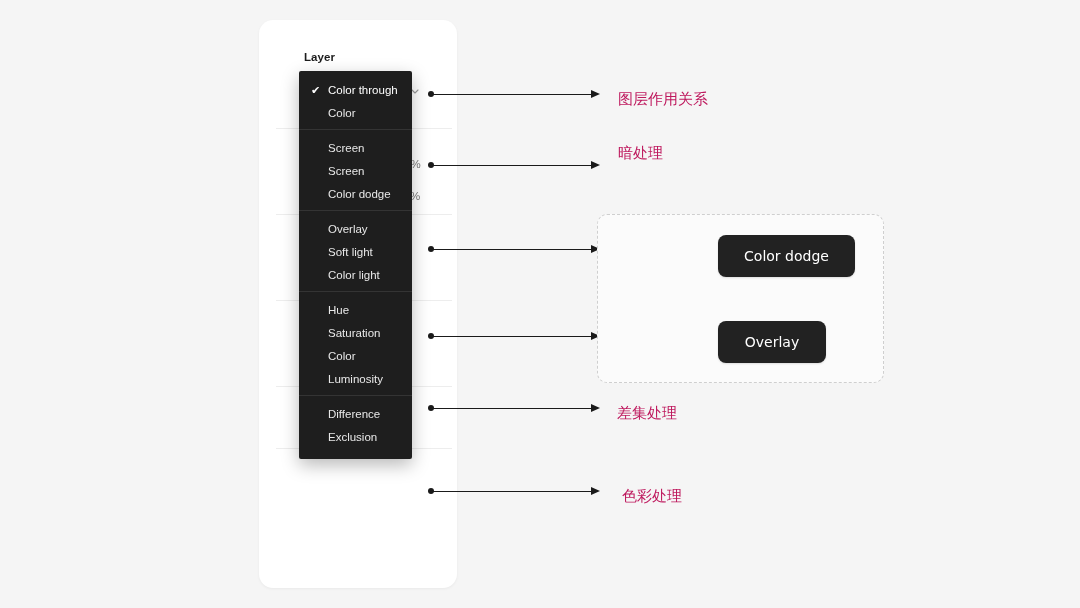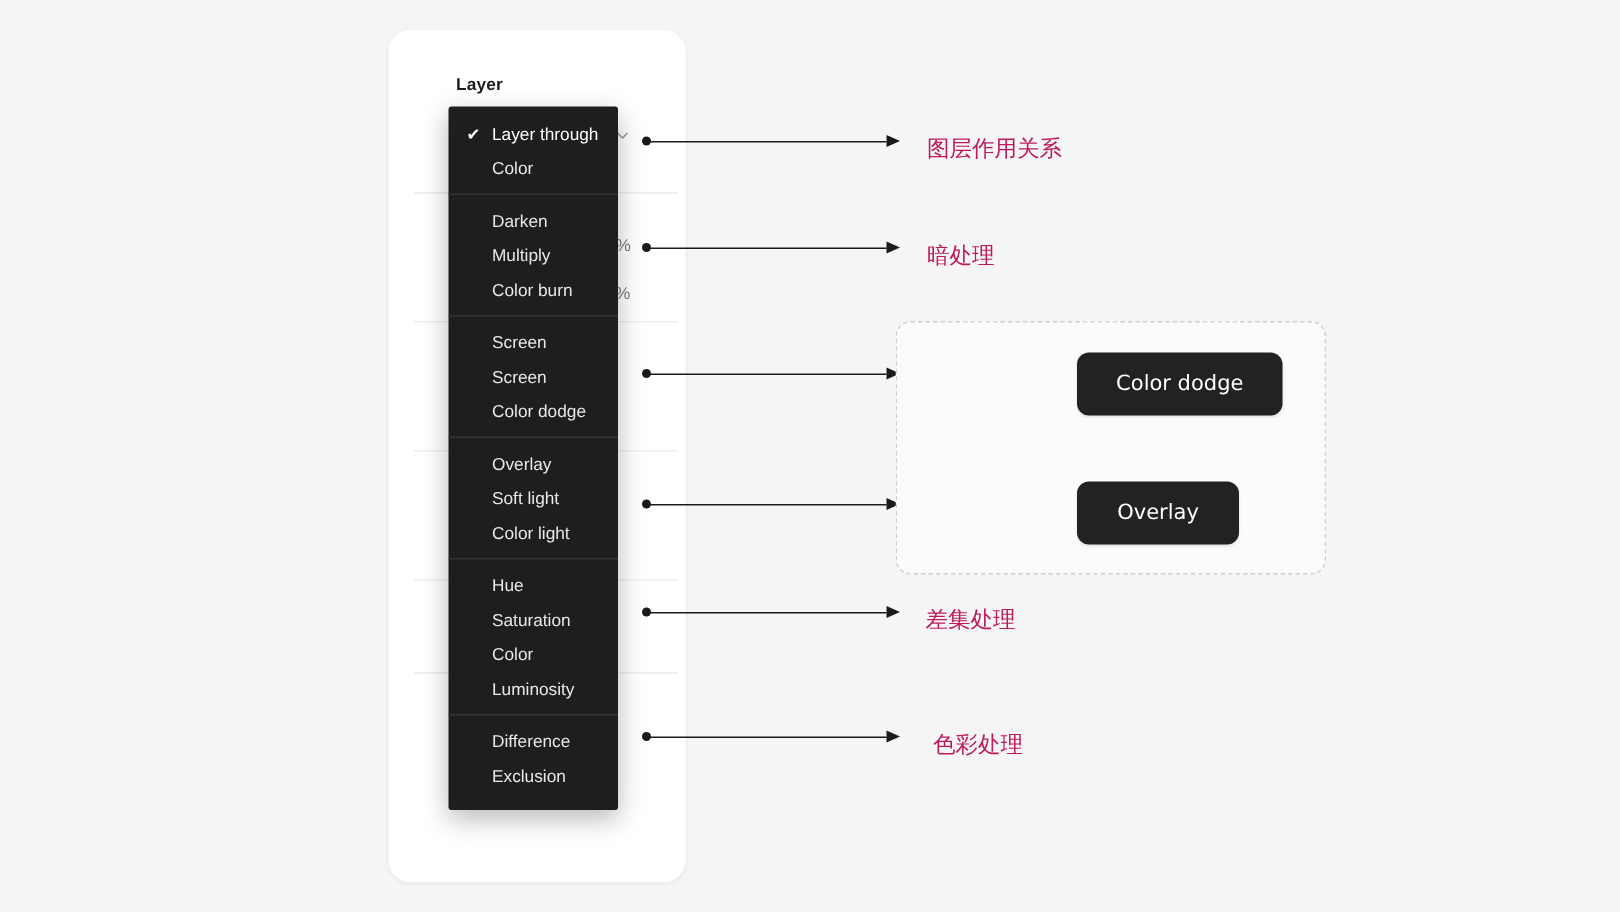--- a/index.html
+++ b/index.html
@@ -216,27 +216,22 @@
   <div class="panel-ghost ghost-blur">r</div>
 
   <span class="chevron-down">
     <svg width="10" height="10" viewBox="0 0 10 10" aria-hidden="true">
       <path d="M2 4 L5 7 L8 4" fill="none" stroke="currentColor" stroke-width="1.1" stroke-linecap="round" stroke-linejoin="round"></path>
     </svg>
   </span>
 
   <div class="menu" id="blend-menu">
       <div class="menu-group">
-        <div class="menu-item checked"><span class="menu-check">✔</span><span>Layer through</span></div>
+        <div class="menu-item checked"><span class="menu-check">✔</span><span>Color through</span></div>
         <div class="menu-item"><span>Color</span></div>
-      </div>
-      <div class="menu-group">
-        <div class="menu-item"><span>Darken</span></div>
-        <div class="menu-item"><span>Multiply</span></div>
-        <div class="menu-item"><span>Color burn</span></div>
       </div>
       <div class="menu-group">
         <div class="menu-item"><span>Screen</span></div>
         <div class="menu-item"><span>Screen</span></div>
         <div class="menu-item"><span>Color dodge</span></div>
       </div>
       <div class="menu-group">
         <div class="menu-item"><span>Overlay</span></div>
         <div class="menu-item"><span>Soft light</span></div>
         <div class="menu-item"><span>Color light</span></div>
@@ -258,21 +253,21 @@
         <span class="dot"></span>
         <span class="line" style="width: 160px;"></span>
         <span class="head" style="left: 163px;"></span>
       </div>
       <div class="anno-label" style="left: 618px; top: 90px;">图层作用关系</div>
       <div class="arrow" style="left: 428px; top: 159px; width: 175px;">
         <span class="dot"></span>
         <span class="line" style="width: 160px;"></span>
         <span class="head" style="left: 163px;"></span>
       </div>
-      <div class="anno-label" style="left: 618px; top: 161px;">暗处理</div>
+      <div class="anno-label" style="left: 618px; top: 144px;">暗处理</div>
       <div class="arrow" style="left: 428px; top: 243px; width: 175px;">
         <span class="dot"></span>
         <span class="line" style="width: 160px;"></span>
         <span class="head" style="left: 163px;"></span>
       </div>
       <div class="anno-label" style="left: 618px; top: 245px;">亮处理</div>
       <div class="arrow" style="left: 428px; top: 330px; width: 175px;">
         <span class="dot"></span>
         <span class="line" style="width: 160px;"></span>
         <span class="head" style="left: 163px;"></span>

